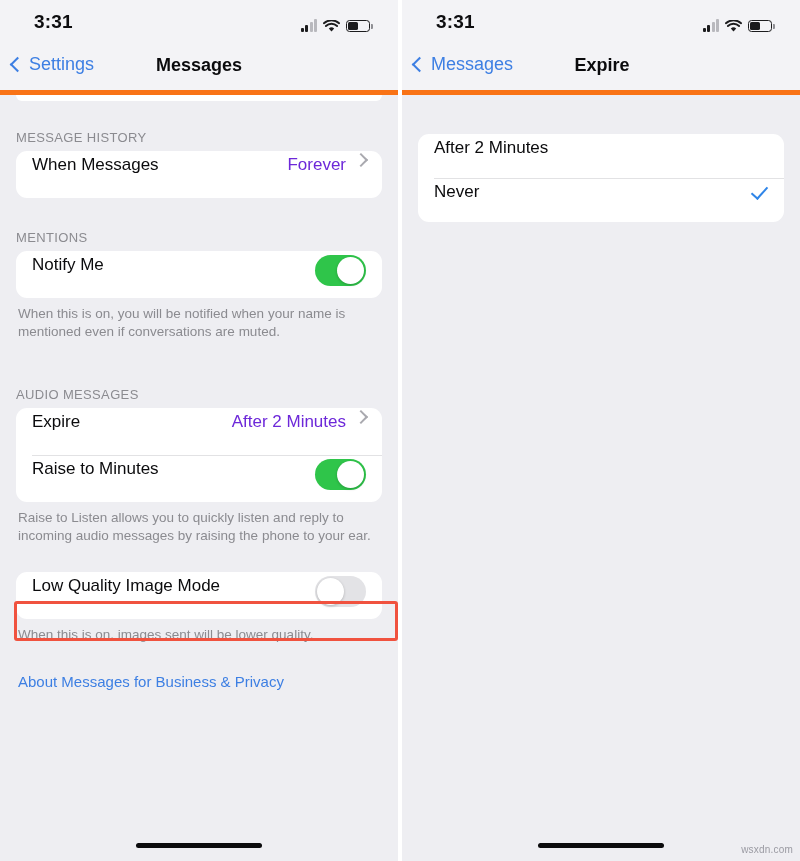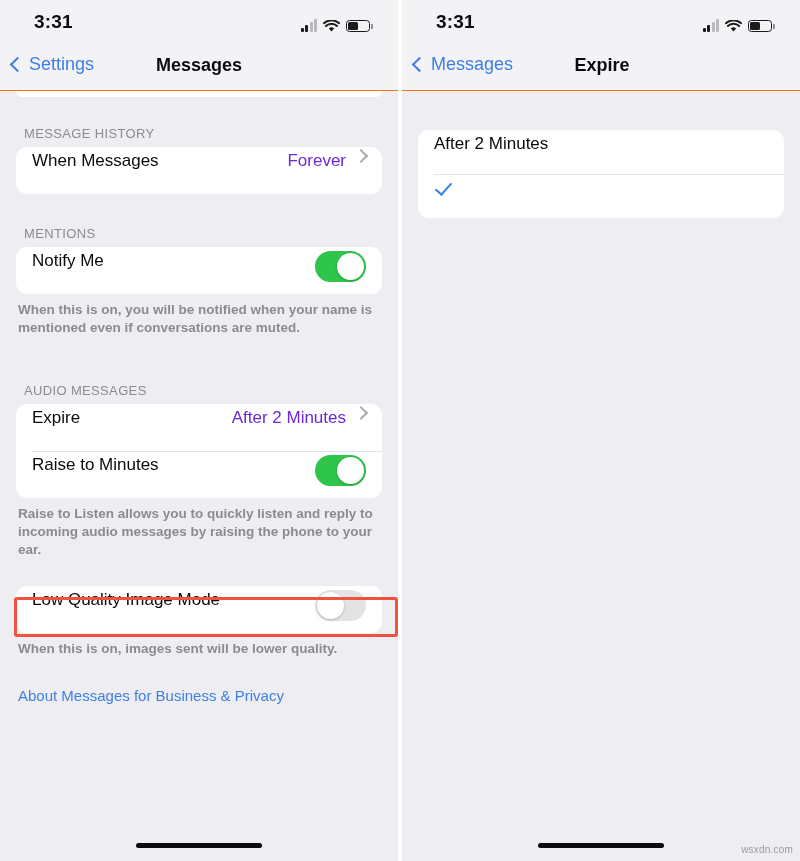--- a/index.html
+++ b/index.html
@@ -106,21 +106,21 @@
     width: 10px;
     background: #1c1c1e;
     border-radius: 1.6px;
   }
 
   
   .navbar {
     position: relative;
     height: 44px;
     background: #f3f3f6;
-    border-bottom: 1px solid #f97316;
+    border-bottom: 5px solid #f97316;
   }
   .nav-back {
     position: absolute;
     left: 12px;
     top: 8px;
     display: flex;
     align-items: center;
     gap: 4px;
     color: #3d7fe3;
     font-size: 18px;
@@ -199,29 +199,28 @@
     height: 8px;
     border-top: 2px solid #a9a9af;
     border-right: 2px solid #a9a9af;
     transform: rotate(45deg);
     flex: 0 0 auto;
   }
   .section-header {
     font-size: 13px;
     color: #8b8b90;
     letter-spacing: 0.35px;
-    padding: 0 16px 6px 24px;
+    padding: 0 16px 6px 16px;
     text-transform: uppercase;
   }
   .footnote {
     font-size: 13.5px;
     line-height: 18px;
     color: #8b8b90;
     padding: 7px 18px 0 18px;
-    font-weight: bold;
   }
   .link-text {
     font-size: 15px;
     color: #3d7fe3;
     padding: 0 18px;
     cursor: pointer;
   }
 
   
   .toggle {
@@ -444,20 +443,21 @@
       <div class="nav-title">Expire</div>
     </div>
 
     <div class="content">
       <div class="sp" style="height:39px"></div>
       <div class="card">
         <div class="row" style="min-height:44px">
           <span class="row-label">After 2 Minutes</span>
         </div>
         <div class="row" style="min-height:44px">
+          <span class="row-label">Never</span>
           <span class="checkmark"></span>
         </div>
       </div>
     </div>
 
     <div class="home-indicator"></div>
     <div class="watermark">wsxdn.com</div>
   </div>
 
   <div class="divider-strip"></div>

